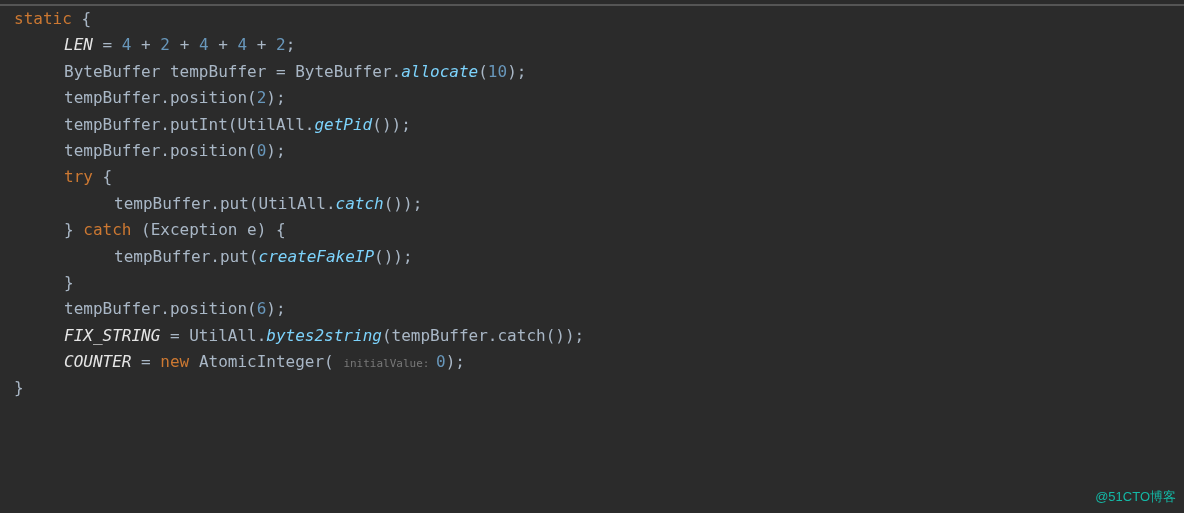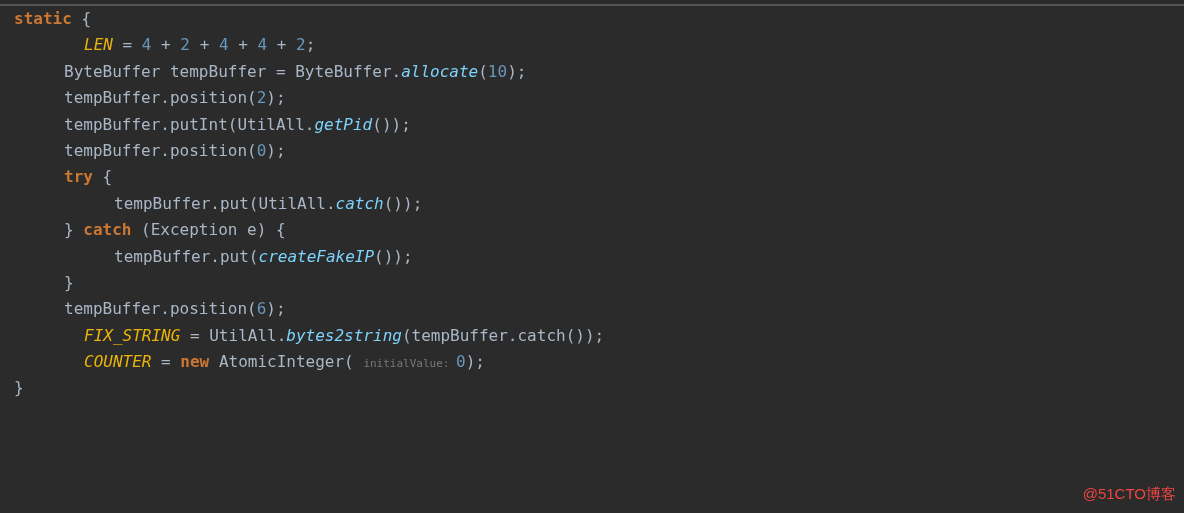--- a/index.html
+++ b/index.html
@@ -19,37 +19,37 @@
       position: relative;
       padding-top: 4px;
     }
     .code-container {
       padding-left: 14px;
       border-top: 2px solid #555555;
     }
     .line {
       white-space: pre;
     }
-    .keyword { color: #cc7832; font-weight: 700; }
-    .static-field { color: #eab308; font-style: italic; font-weight: 500; margin-left: 20px;}
+    .keyword { color: #cc7832; font-weight: 400; }
+    .static-field { color: #e5e5e5; font-style: italic; font-weight: 500;}
     .number { color: #6897bb; }
     .static-method { font-style: italic; color: #7dd3fc; }
     .hint-label { 
       color: #787878;
       font-style: normal;
       font-size: 11px;
     }
     .indent1 { padding-left: 50px; }
     .indent2 { padding-left: 100px; }
     .watermark {
       position: absolute;
       bottom: 6px;
       right: 8px;
-      color: #ef4444;
-      font-size: 15px;
+      color: #14b8a6;
+      font-size: 13px;
       font-family: Arial, sans-serif;
     }
   </style>
 </head>
 <body>
 
 <div class="code-container">
   <div class="line"><span class="keyword">static</span><span> {</span></div>
 
   <div class="line indent1"><span class="static-field">LEN</span><span> = </span><span class="number">4</span><span> + </span><span class="number">2</span><span> + </span><span class="number">4</span><span> + </span><span class="number">4</span><span> + </span><span class="number">2</span><span>;</span></div>

